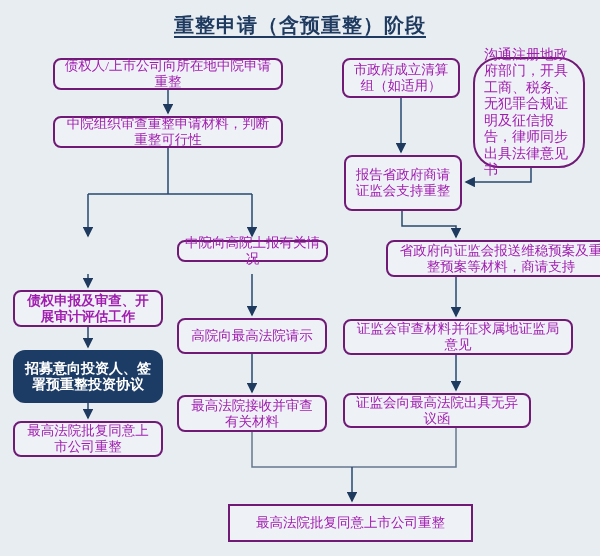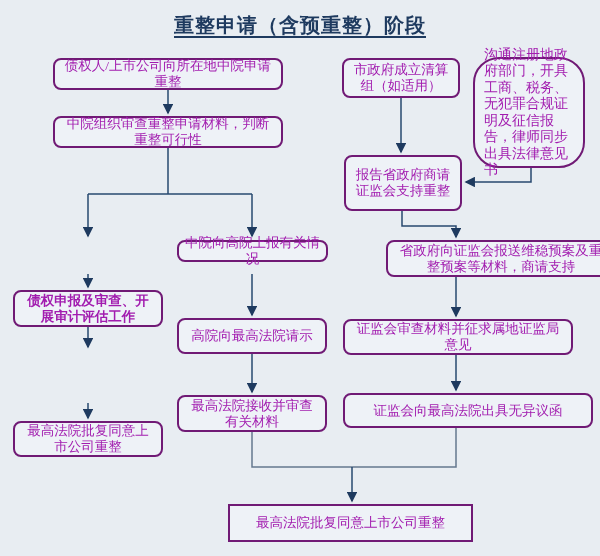--- a/index.html
+++ b/index.html
@@ -80,34 +80,35 @@
 
   <div class="node" style="left:53px; top:58px; width:230px; height:32px;">债权人/上市公司向所在地中院申请重整</div>
 
   <div class="node" style="left:53px; top:116px; width:230px; height:32px;">中院组织审查重整申请材料，判断重整可行性</div>
 
 
   <div class="node" style="left:177px; top:240px; width:151px; height:22px;">中院向高院上报有关情况</div>
 
   <div class="node" style="left:13px; top:290px; width:150px; height:37px;font-weight:bold;">债权申报及审查、开展审计评估工作</div>
 
+  <div class="node node--dark" style="left:13px; top:350px; width:150px; height:53px;">招募意向投资人、签署预重整投资协议</div>
 
   <div class="node" style="left:13px; top:421px; width:150px; height:36px;">最高法院批复同意上市公司重整</div>
 
   <div class="node" style="left:177px; top:318px; width:150px; height:36px;">高院向最高法院请示</div>
 
   <div class="node" style="left:342px; top:58px; width:118px; height:40px;">市政府成立清算组（如适用）</div>
 
   <div class="node" style="left:177px; top:395px; width:150px; height:37px;">最高法院接收并审查有关材料</div>
 
   <div class="node node--round" style="left:473px; top:57px; width:112px; height:111px;">沟通注册地政府部门，开具工商、税务、无犯罪合规证明及征信报告，律师同步出具法律意见书</div>
 
   <div class="node" style="left:344px; top:155px; width:118px; height:56px;">报告省政府商请证监会支持重整</div>
 
   <div class="node" style="left:343px; top:240px; width:230px; height:37px;margin-left:43px;">省政府向证监会报送维稳预案及重整预案等材料，商请支持</div>
 
   <div class="node" style="left:343px; top:319px; width:230px; height:36px;">证监会审查材料并征求属地证监局意见</div>
 
-  <div class="node" style="left:343px; top:393px; width:250px; height:35px;">证监会向最高法院出具无异议函</div>
+  <div class="node" style="left:343px; top:393px; width:188px; height:35px;">证监会向最高法院出具无异议函</div>
 
   <div class="node node--end" style="left:228px; top:504px; width:245px; height:38px;">最高法院批复同意上市公司重整</div>
 
 </div>
 
 </body></html>

